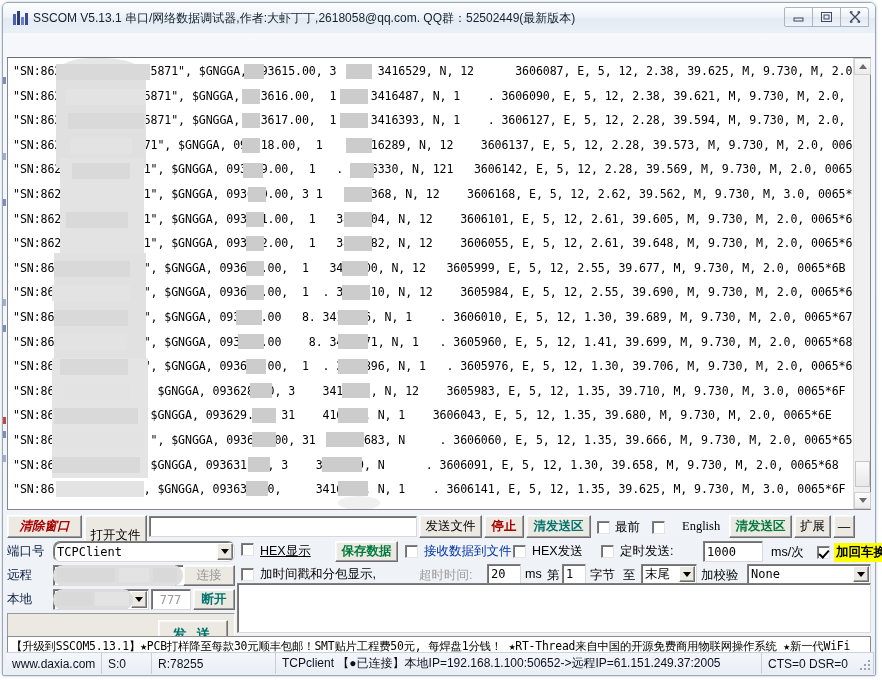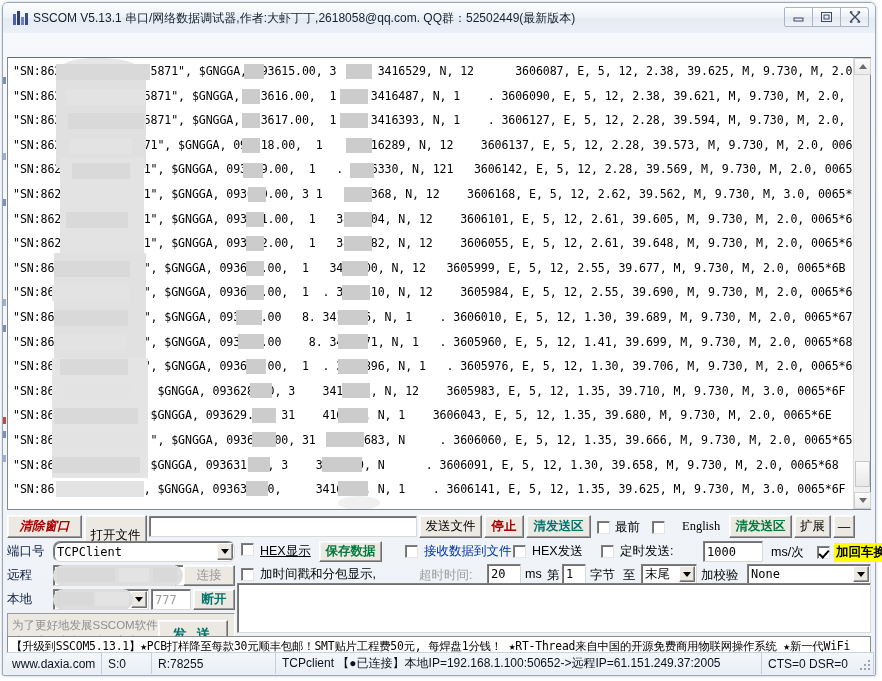--- a/index.html
+++ b/index.html
@@ -609,49 +609,45 @@
 
       <div style="position:absolute;left:0;top:48px;display:flex;align-items:center;height:20px;">
         <span class="row-lbl" style="width:44px;">本地</span>
       </div>
       <div class="combo" style="position:absolute;left:46px;top:48px;width:96px;height:21px;">
         <span></span>
         <div class="cb-arrow">
             <div class="cb-tri"></div>
           </div>
       </div>
-      <div class="field" style="position:absolute;left:144px;top:48px;width:40px;height:21px;justify-content:flex-start;padding-right:4px;">
+      <div class="field" style="position:absolute;left:144px;top:48px;width:40px;height:21px;justify-content:center;padding-right:4px;">
         <span class="grey">777</span>
       </div>
       <div class="btn" style="position:absolute;left:186px;top:48px;width:42px;height:21px;">
         <span class="teal">断开</span>
       </div>
 
       <div class="blob" style="left:46px;top:48px;width:80px;height:21px;background:#dcdcdc;border-radius:10px;"></div>
       <div class="mask" style="left:50px;top:51px;width:36px;height:14px;"></div>
       <div class="mask l" style="left:88px;top:51px;width:34px;height:14px;"></div>
 
       <div class="sunken" style="position:absolute;left:0;top:72px;width:228px;height:44px;">
-        <div style="position:absolute;left:4px;top:3px;font-size:11.5px;color:#8e8e8e;white-space:nowrap;line-height:16px;">
-          <div>为了更好地发展SSCOM软件</div>
-          <div>请您注册嘉立创结尾客户</div>
-        </div>
         <div class="btn" style="position:absolute;left:150px;top:6px;width:70px;height:30px;">
           <span class="teal" style="font-size:14px;letter-spacing:3px;">发 送</span>
         </div>
       </div>
     </div>
 
     <div class="rightpanel">
 
       <div style="position:absolute;left:4px;top:2px;display:flex;align-items:flex-start;gap:6px;text-decoration:underline;">
         <div class="chk"></div>
         <span class="lbl">HEX显示</span>
       </div>
-      <div class="btn" style="position:absolute;left:82px;top:0;width:63px;height:21px;">
+      <div class="btn" style="position:absolute;left:98px;top:0;width:63px;height:21px;">
         <span class="green">保存数据</span>
       </div>
       <div style="position:absolute;left:168px;top:2px;display:flex;align-items:center;gap:6px;">
         <div class="chk"></div>
         <span class="lbl blue">接收数据到文件</span>
       </div>
       <div style="position:absolute;left:276px;top:2px;display:flex;align-items:center;gap:6px;">
         <div class="chk"></div>
         <span class="lbl">HEX发送</span>
       </div>

